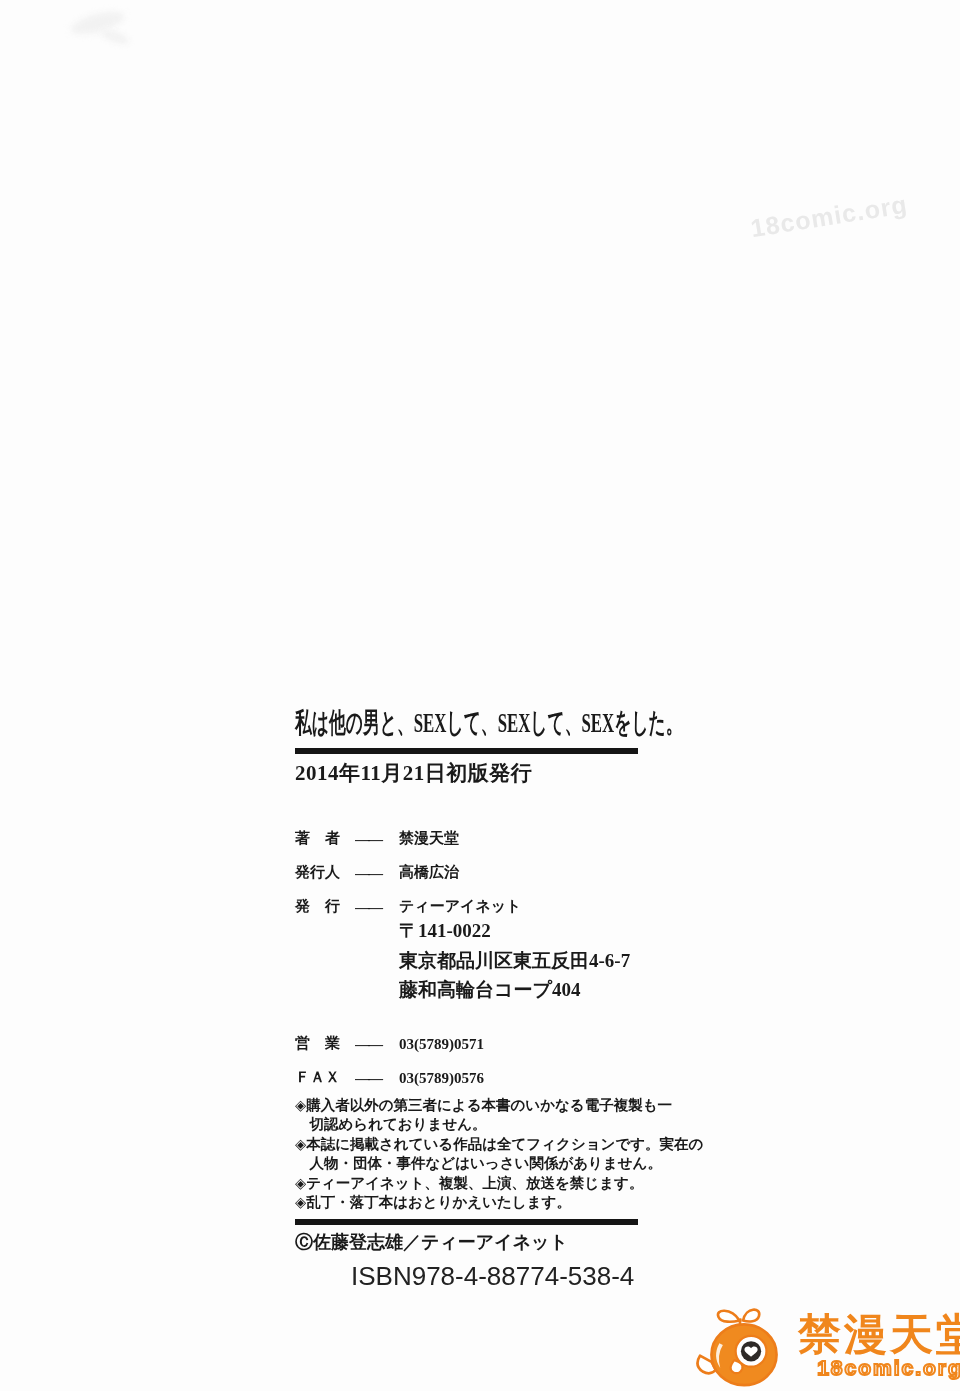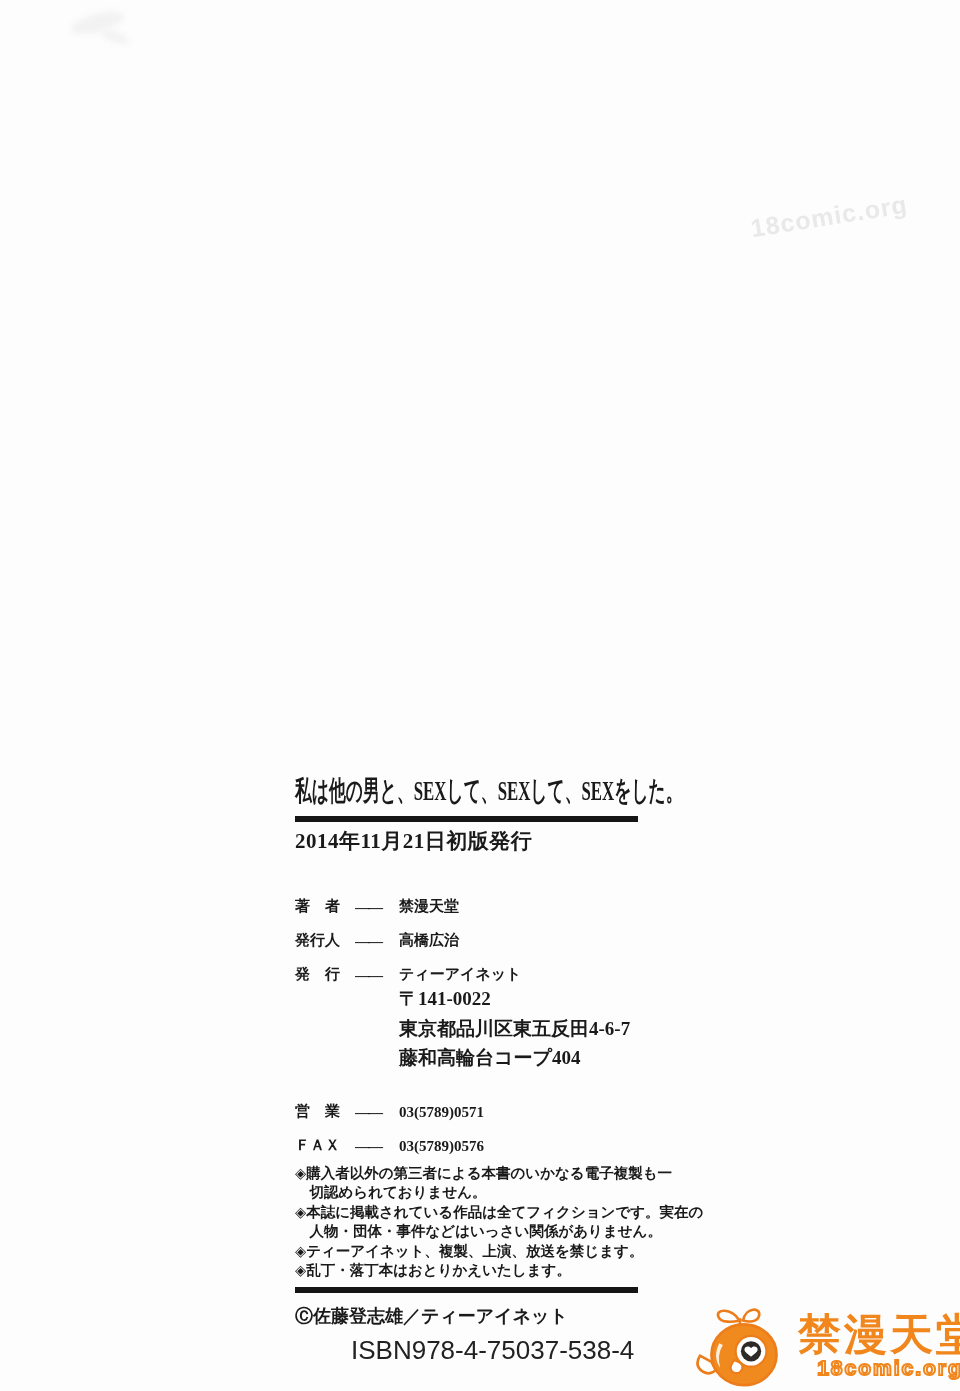--- a/index.html
+++ b/index.html
@@ -19,21 +19,21 @@
   .smudge-b { left:100px; top:32px; width:30px; height:10px; transform:rotate(20deg); }
 
   .watermark-top {
     position:absolute; left:750px; top:202px;
     font-family:"Liberation Sans","DejaVu Sans",sans-serif;
     font-weight:bold; font-size:25px; letter-spacing:1px;
     color:#e9e9e9; transform:rotate(-9deg);
     white-space:nowrap;
   }
 
-  .colophon { position:absolute; left:295px; top:772px; width:356px; }
+  .colophon { position:absolute; left:295px; top:704px; width:356px; }
 
   .book-title-wrap { height:38px; overflow:visible; white-space:nowrap; }
   .book-title {
     display:inline-block;
     font-size:28px; font-weight:bold;
     transform:scaleX(0.60); transform-origin:0 50%;
     white-space:nowrap; letter-spacing:0px;
   }
   .bar { width:343px; height:6px; background:#151515; }
   .bar-title { margin-top:6px; }
@@ -49,21 +49,21 @@
   .address-line { font-size:19px; font-weight:bold; line-height:29.5px; white-space:nowrap; }
 
   .contact-rows { margin-top:14px; }
 
   .notices { margin-top:9px; }
   .notice-line {
     font-size:14.5px; font-weight:bold; line-height:19.6px;
     white-space:pre; letter-spacing:0px;
   }
   .bar-copy { margin-top:6px; }
-  .copyright-line { margin-top:11px; font-size:18px; font-weight:bold; white-space:nowrap; }
+  .copyright-line { margin-top:5px; font-size:18px; font-weight:bold; white-space:nowrap; }
   .isbn-number {
     margin-top:7px; margin-left:56px;
     font-family:"Liberation Sans","DejaVu Sans",sans-serif;
     font-size:26px; letter-spacing:0px; color:#222; white-space:nowrap;
   }
 
   .site-logo {
     position:absolute; left:694px; top:1302px;
     display:flex; align-items:center; gap:4px;
   }
@@ -144,21 +144,21 @@
       <div class="notice-line">◈本誌に掲載されている作品は全てフィクションです。実在の
 　人物・団体・事件などはいっさい関係がありません。</div>
       <div class="notice-line">◈ティーアイネット、複製、上演、放送を禁じます。</div>
       <div class="notice-line">◈乱丁・落丁本はおとりかえいたします。</div>
     </div>
 
     <div class="bar bar-copy"></div>
 
     <div class="copyright-line">Ⓒ佐藤登志雄／ティーアイネット</div>
 
-    <div class="isbn-number">ISBN978-4-75037-538-4</div>
+    <div class="isbn-number">ISBN978-4-88774-538-4</div>
   </div>
 
   <div class="site-logo">
     <svg class="mascot" viewBox="0 0 110 100" xmlns="http://www.w3.org/2000/svg">
 
       <path d="M50,21 C40,6 22,8 26,17 C29,24 42,23 50,21 Z" fill="#ffffff" stroke="#ED7D1A" stroke-width="3"></path>
       <path d="M54,21 C57,5 75,6 72,16 C70,23 60,23 54,21 Z" fill="#ffffff" stroke="#ED7D1A" stroke-width="3"></path>
       <path d="M51,20 q-2,6 2,11" fill="none" stroke="#ED7D1A" stroke-width="3" stroke-linecap="round"></path>
 
       <path d="M18,68 L5,61 Q-2,72 8,79 Q17,84 23,77 Z" fill="#ffffff" stroke="#ED7D1A" stroke-width="3" stroke-linejoin="round"></path>

